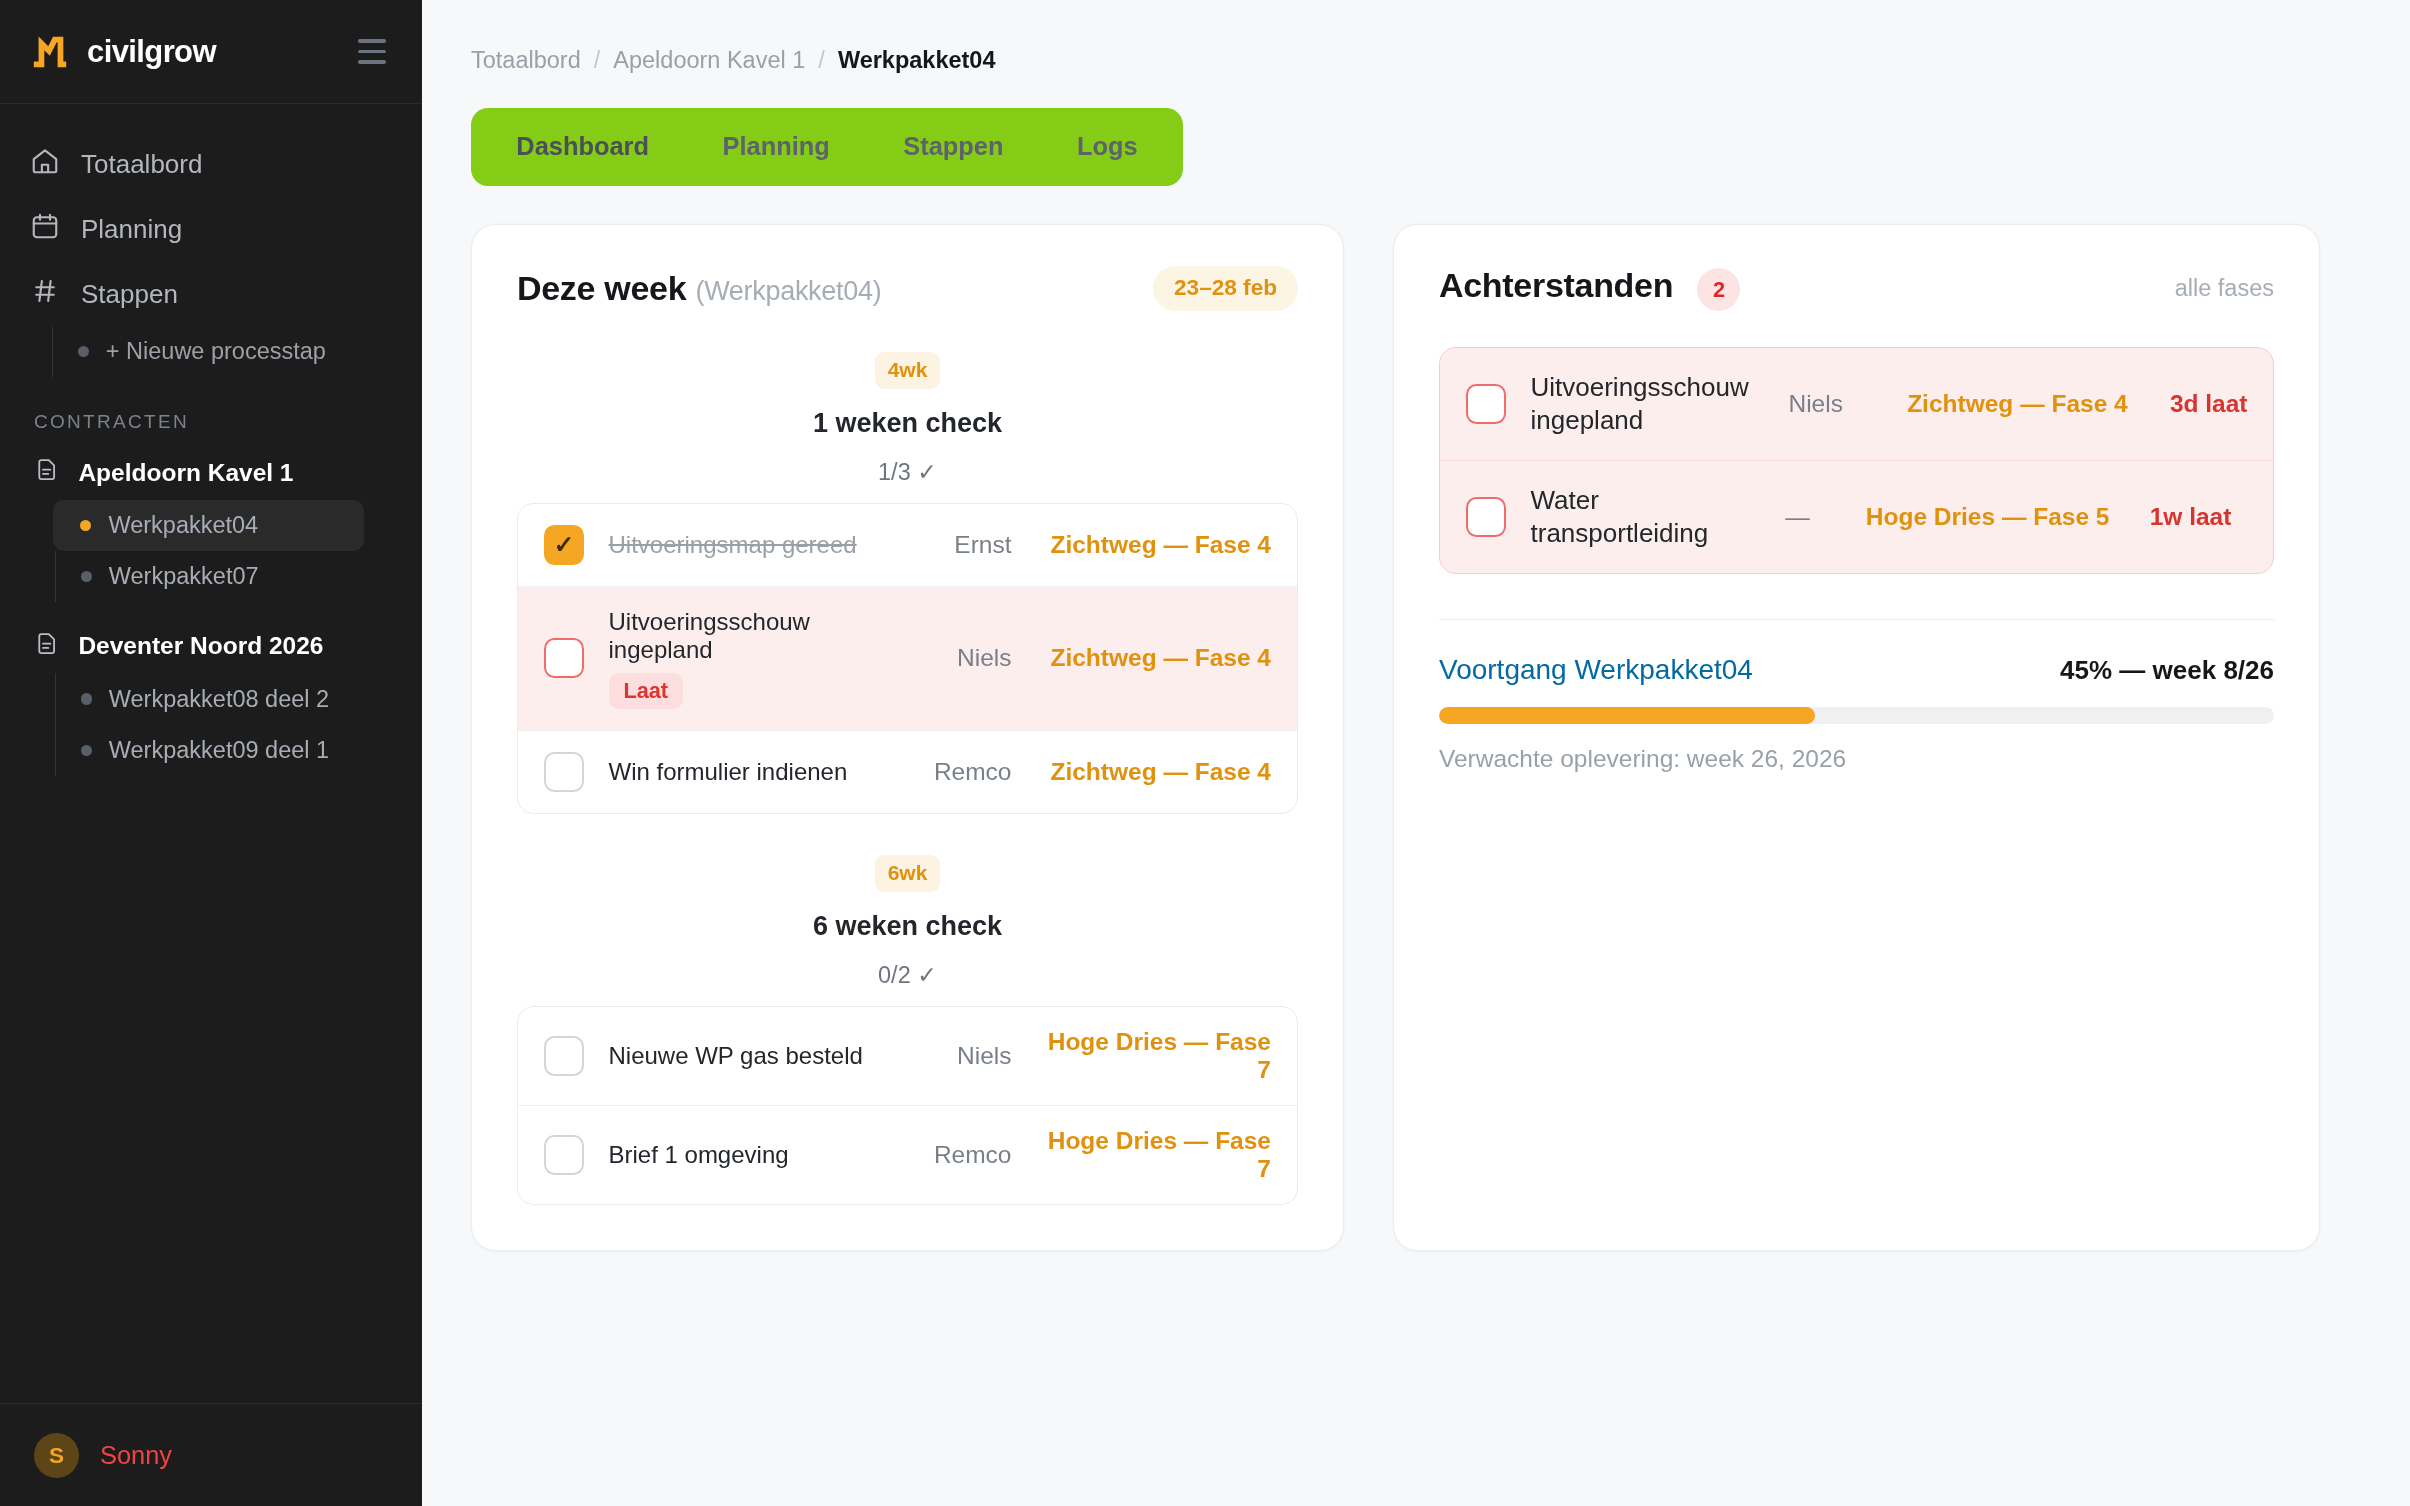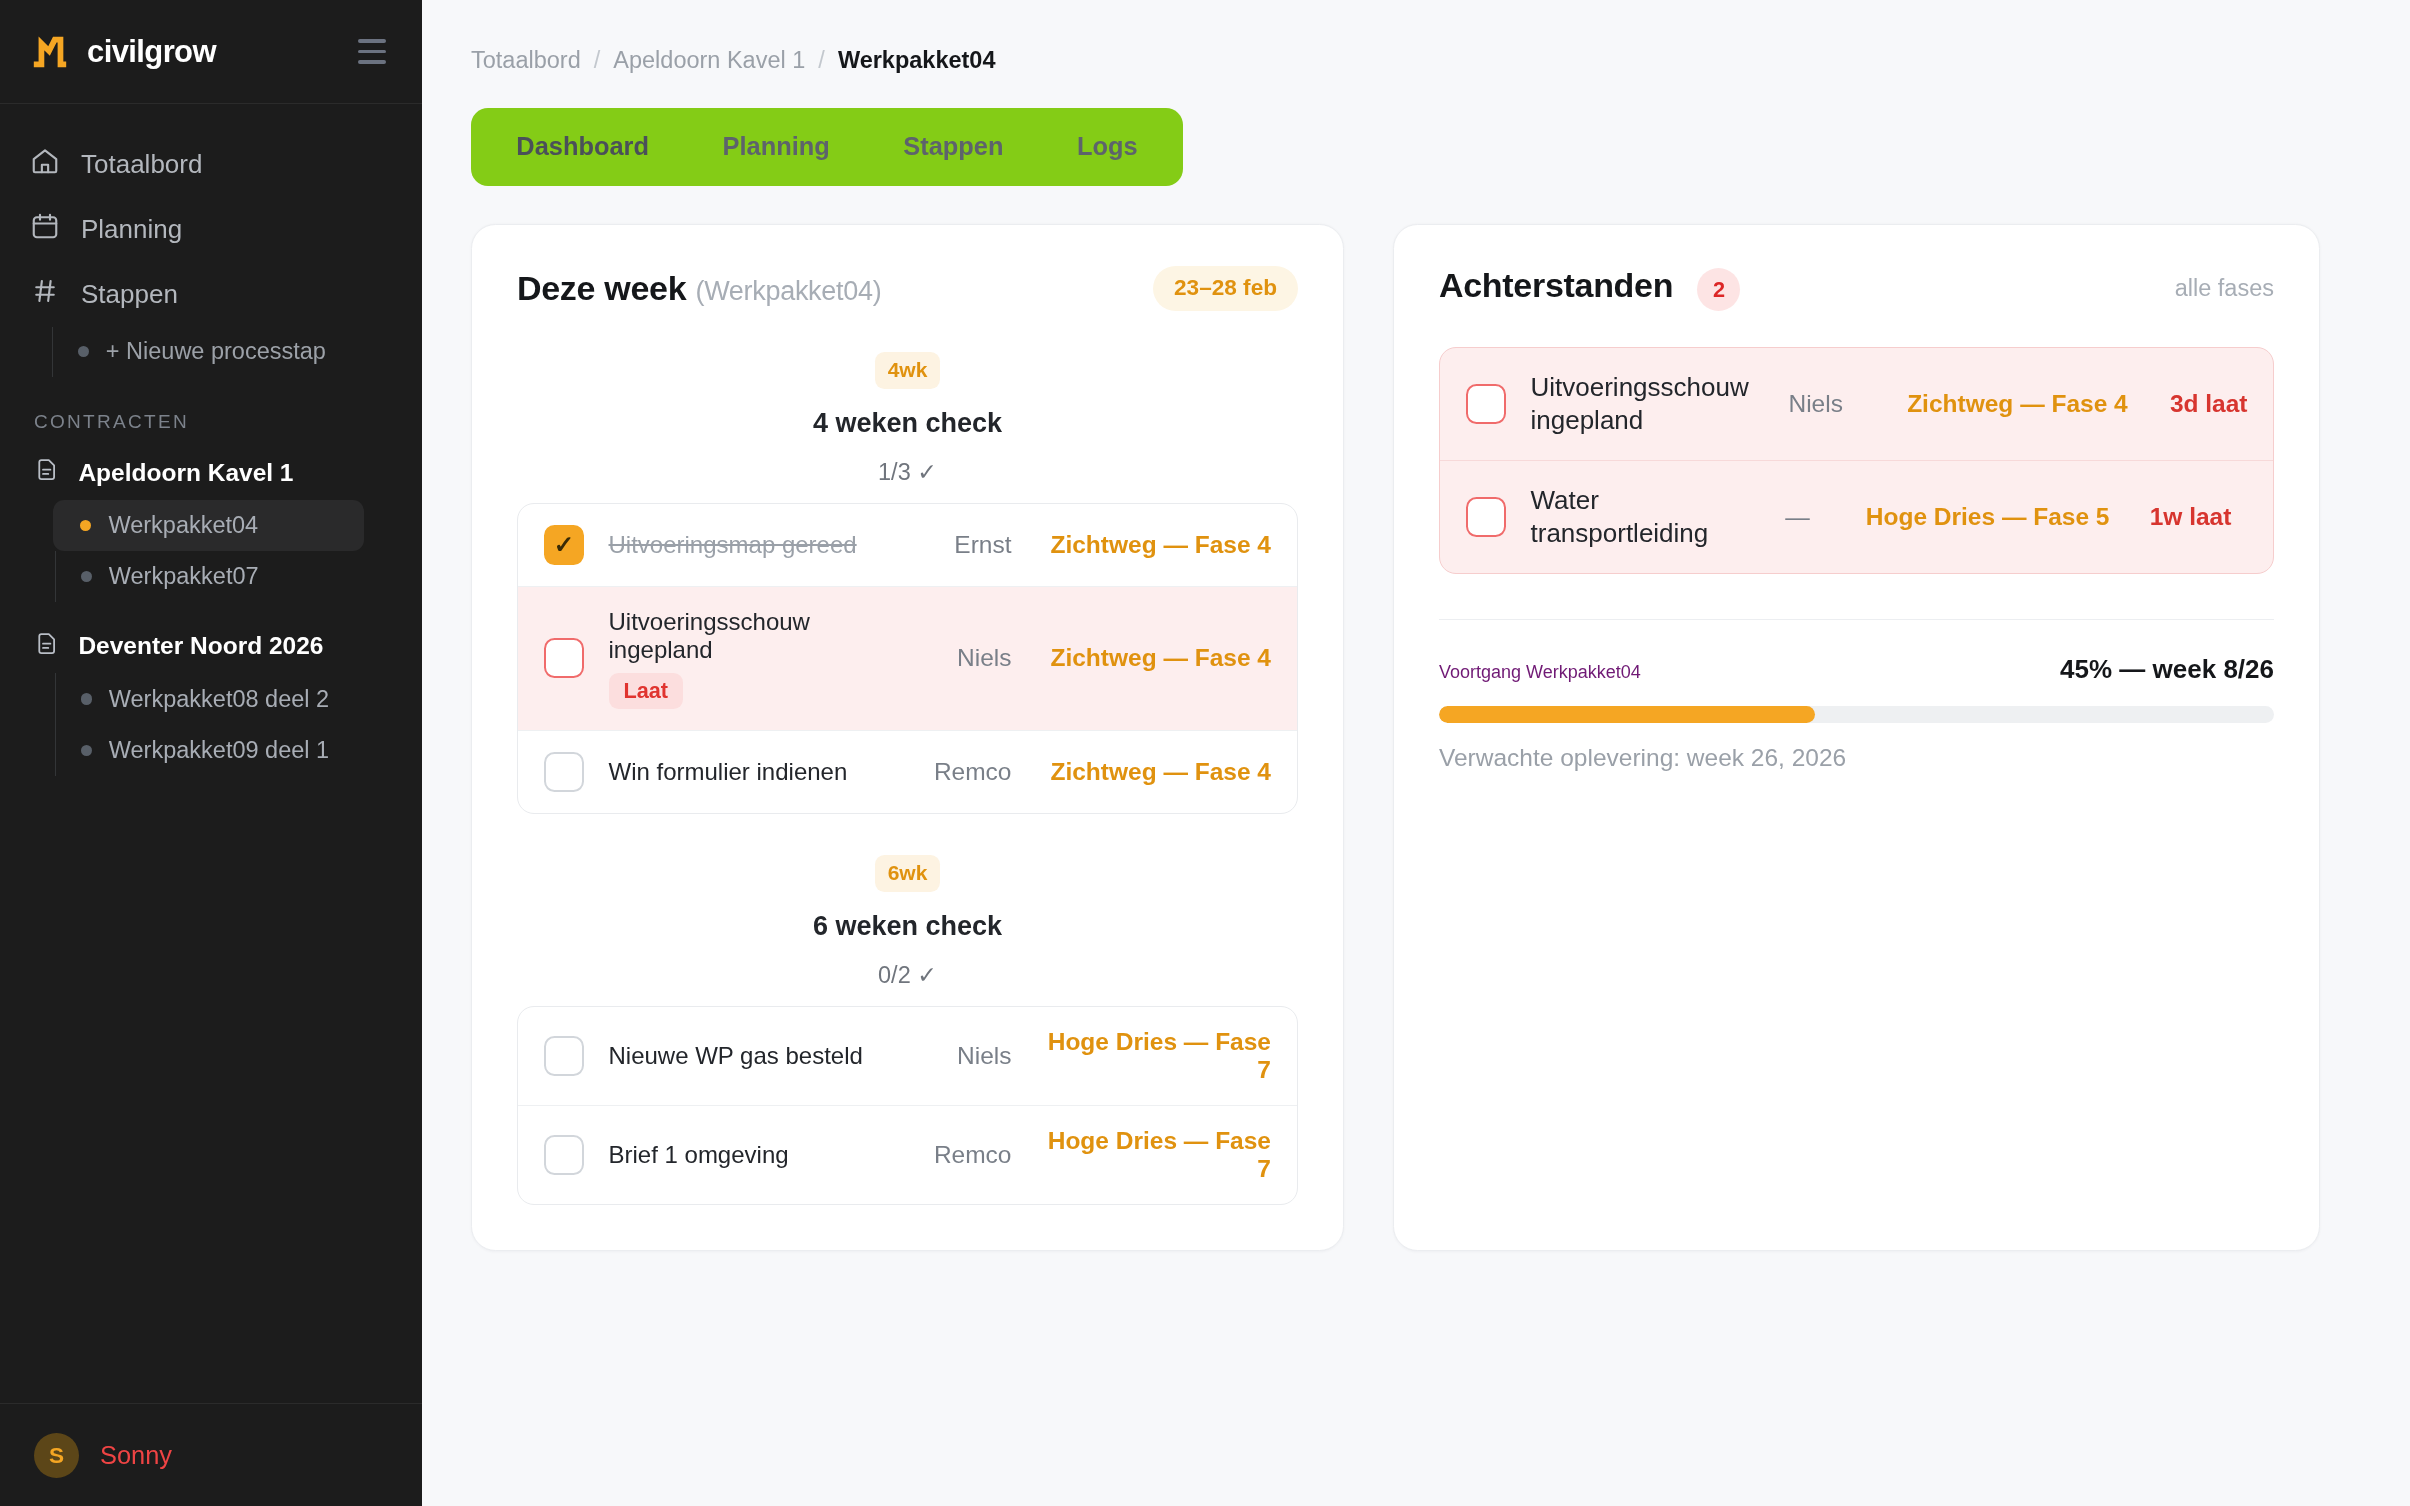--- a/index.html
+++ b/index.html
@@ -190,21 +190,21 @@
     border-bottom: 0.9px solid #f7d9d9;
   }
   .arrear:last-child { border-bottom:none; }
   .arrear-name { font-size: 26px; color:#23262b; flex:1 1 auto; max-width: 320px; line-height:1.28; }
   .arrear-owner { font-size:24.5px; color:#797f88; width:85px; text-align:center; flex:0 0 auto; }
   .arrear-phase { font-size:24.5px; color:#e0920f; font-weight:700; width: 245px; text-align:right; flex:0 0 auto; }
   .arrear-late { font-size:24.5px; color:#d7352f; font-weight:700; width: 113px; text-align:center; flex:0 0 auto; }
 
   .divider { height:0.9px; background:#eceef1; margin: 45px 0 34px 0; }
   .prog-head { display:flex; align-items:baseline; justify-content:space-between; }
-  .prog-label { font-size: 18px; color:#701a75;margin-top:8px; }
+  .prog-label { font-size: 28px; color:#0369a1; }
   .prog-value { font-size: 26px; color:#15171a; font-weight:700; }
   .prog-track { margin-top: 21px; height: 17px; background:#eef0f2; border-radius:941px; overflow:hidden; }
   .prog-fill { height:100%; background:#f5a623; border-radius:941px; }
   .prog-note { margin-top: 21px; font-size: 24.5px; color:#9aa0a8; }
 </style>
 </head>
 <body>
 
 <div class="app">
 
@@ -336,21 +336,21 @@
         <div class="card-head">
           <div class="card-title">
             <span>Deze week</span>
             <span class="muted">(Werkpakket04)</span>
           </div>
           <div class="pill-date">23–28 feb</div>
         </div>
 
         <div class="sect-head">
           <span class="chip-wk">4wk</span>
-          <span class="sect-name">4 weken check</span>
+          <span class="sect-name">1 weken check</span>
           <span class="sect-count">1/3 ✓</span>
         </div>
         <div class="tasklist">
           <div class="task">
             <div class="cb done">✓</div>
             <div class="task-name struck">Uitvoeringsmap gereed</div>
             <div class="task-owner">Ernst</div>
             <div class="task-phase">Zichtweg — Fase 4</div>
           </div>
           <div class="task late">

